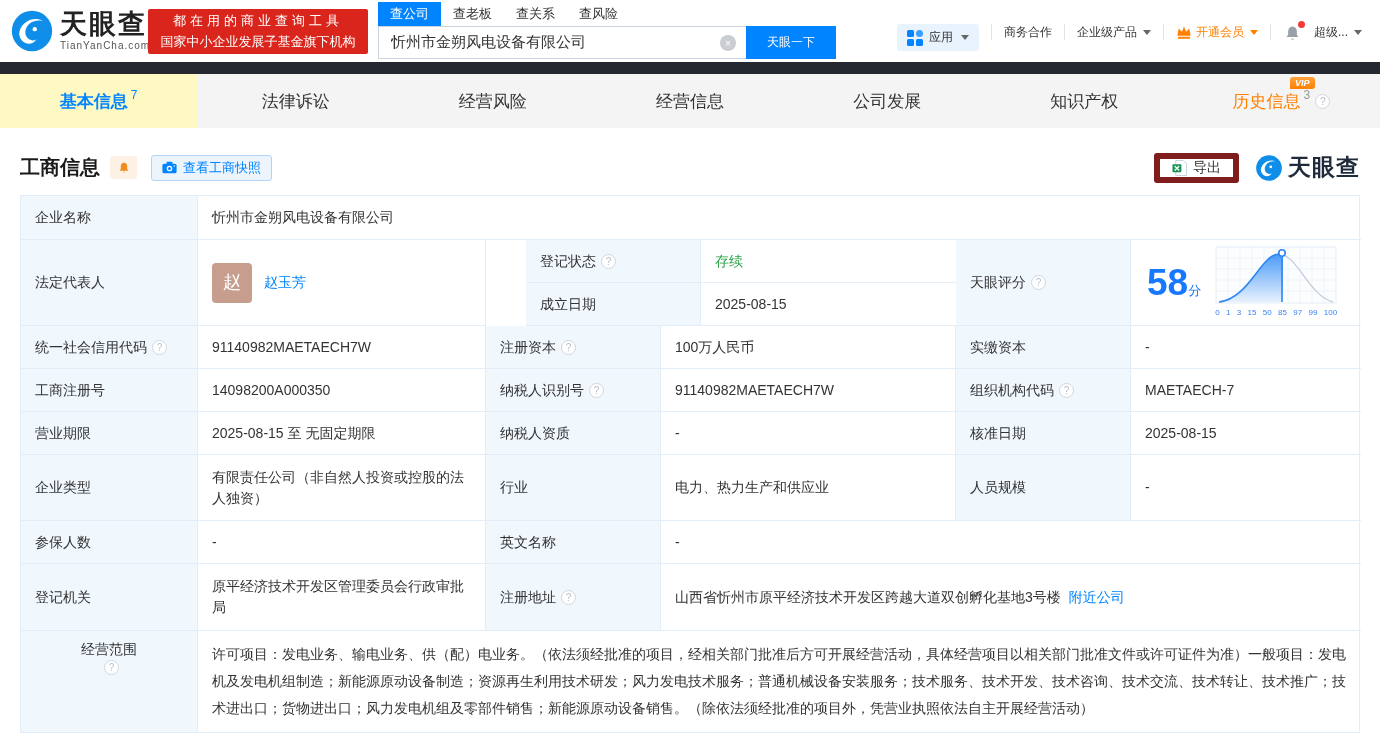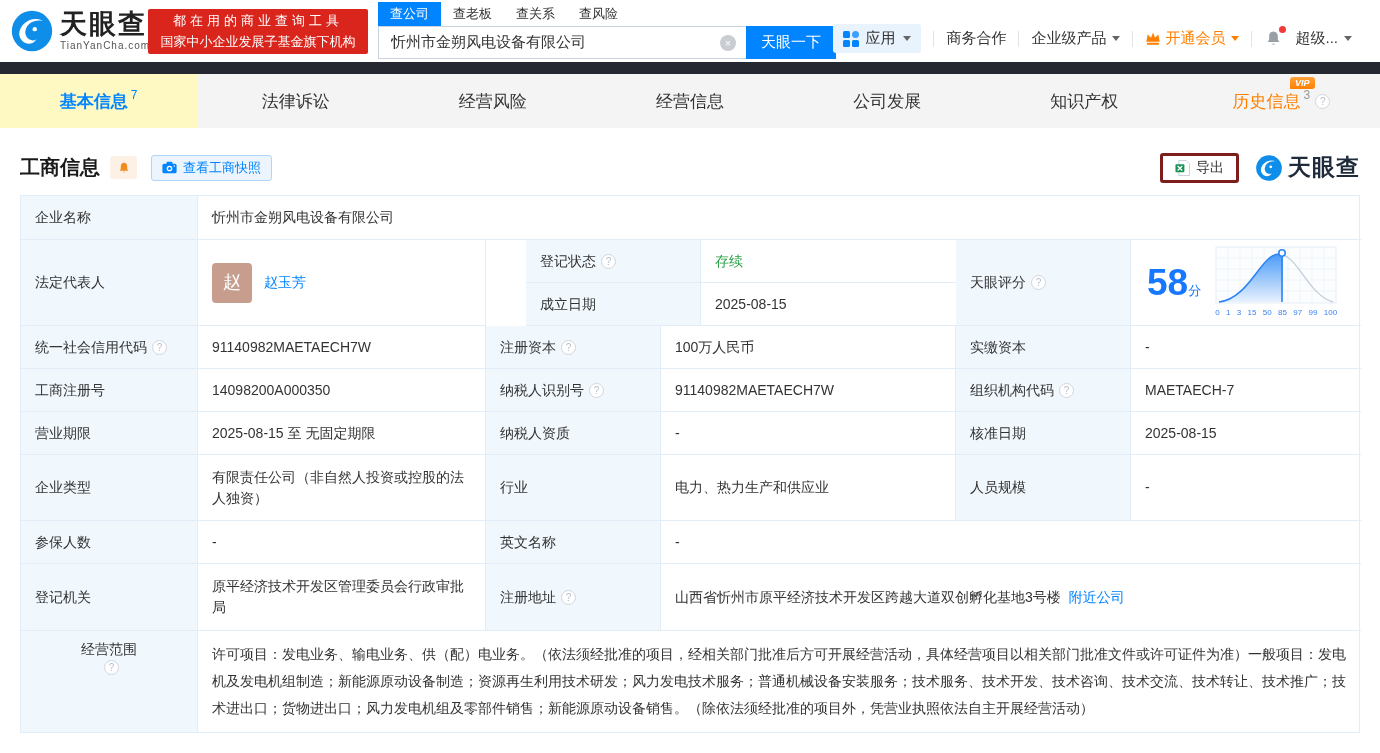--- a/index.html
+++ b/index.html
@@ -21,24 +21,24 @@
   .search-tab { padding:3px 12px; color:#333; cursor:pointer; }
   .search-tab.active { background:#0084ff; color:#fff; }
   .search-row { display:flex; }
   .search-input-wrap { position:relative; width:368px; }
   .search-input { width:368px; height:33px; border:1px solid #c9d4df; border-right:none;
     padding:0 34px 0 12px; font-size:15px; color:#333; outline:none;
     font-family:"Liberation Sans","DejaVu Sans",sans-serif; }
   .clear-icon { position:absolute; right:10px; top:9px; width:16px; height:16px; border-radius:50%;
     background:#c9ccd1; color:#fff; font-size:11px; display:flex; align-items:center;
     justify-content:center; cursor:pointer; }
-  .search-btn { width:90px; height:33px; background:#0084ff; color:#fff; font-size:15px;
+  .search-btn { width:90px; height:33px; background:#0084ff; color:#fff; font-size:12px;
     border:none; cursor:pointer; font-family:"Liberation Sans","DejaVu Sans",sans-serif; }
-  .top-menu { position:absolute; right:28px; top:24px; display:flex; align-items:center;
-    gap:12px; font-size:15px; color:#333; }
+  .top-menu { position:absolute; right:18px; top:24px; display:flex; align-items:flex-start;
+    gap:12px; font-size:12px; color:#333; }
   .menu-sep { width:1px; height:16px; background:#e3e3e3; }
   .apps-chip { display:flex; align-items:center; gap:6px; background:#e9f3fd; border-radius:3px;
     padding:5px 10px; cursor:pointer; }
   .grid-icon { display:grid; grid-template-columns:7px 7px; grid-template-rows:7px 7px; gap:2px; }
   .grid-icon span { background:#0084ff; border-radius:1.5px; }
   .grid-icon span:nth-child(2) { background:#3aa0ff; border-radius:50%; }
   .caret { width:0; height:0; border-left:4px solid transparent; border-right:4px solid transparent;
     border-top:5px solid #666; display:inline-block; margin-left:2px; }
   .menu-item { display:flex; align-items:center; gap:4px; cursor:pointer; white-space:nowrap; }
   .vip-link { color:#ff8000; }
@@ -70,21 +70,21 @@
   
   .content { padding:0 20px; }
   .section-header { margin-top:24px; display:flex; align-items:center; }
   .section-title { font-size:20px; font-weight:bold; color:#1a1a1a; }
   .bell-badge { margin-left:10px; width:27px; height:23px; background:#fdf1e6; border-radius:3px;
     display:flex; align-items:center; justify-content:center; cursor:pointer; }
   .snapshot-btn { margin-left:14px; height:26px; padding:0 10px; background:#ecf5fe;
     border:1px solid #aed6fb; border-radius:3px; color:#0084ff; font-size:13px; display:flex;
     align-items:center; gap:6px; cursor:pointer; font-family:"Liberation Sans","DejaVu Sans",sans-serif; }
   .header-right { margin-left:auto; display:flex; align-items:center; gap:16px; }
-  .export-btn { height:30px; padding:0 12px; background:#fff; border:3px solid #7f1d1d;
+  .export-btn { height:30px; padding:0 12px; background:#fff; border:6px solid #7f1d1d;
     border-radius:3px; font-size:14px; color:#333; display:flex; align-items:center; gap:6px;
     cursor:pointer; font-family:"Liberation Sans","DejaVu Sans",sans-serif; }
   .watermark { display:flex; align-items:center; gap:5px; }
   .watermark-text { font-size:23px; font-weight:bold; color:#1f2b3a; letter-spacing:1px; }
 
   
   .biz-table { margin-top:12px; width:1340px; border:1px solid #e3edf7; }
   .trow { display:flex; }
   .cell { display:flex; align-items:center; padding:8px 14px; font-size:14px;
     border-right:1px solid #e3edf7; border-bottom:1px solid #e3edf7; line-height:1.5; }

